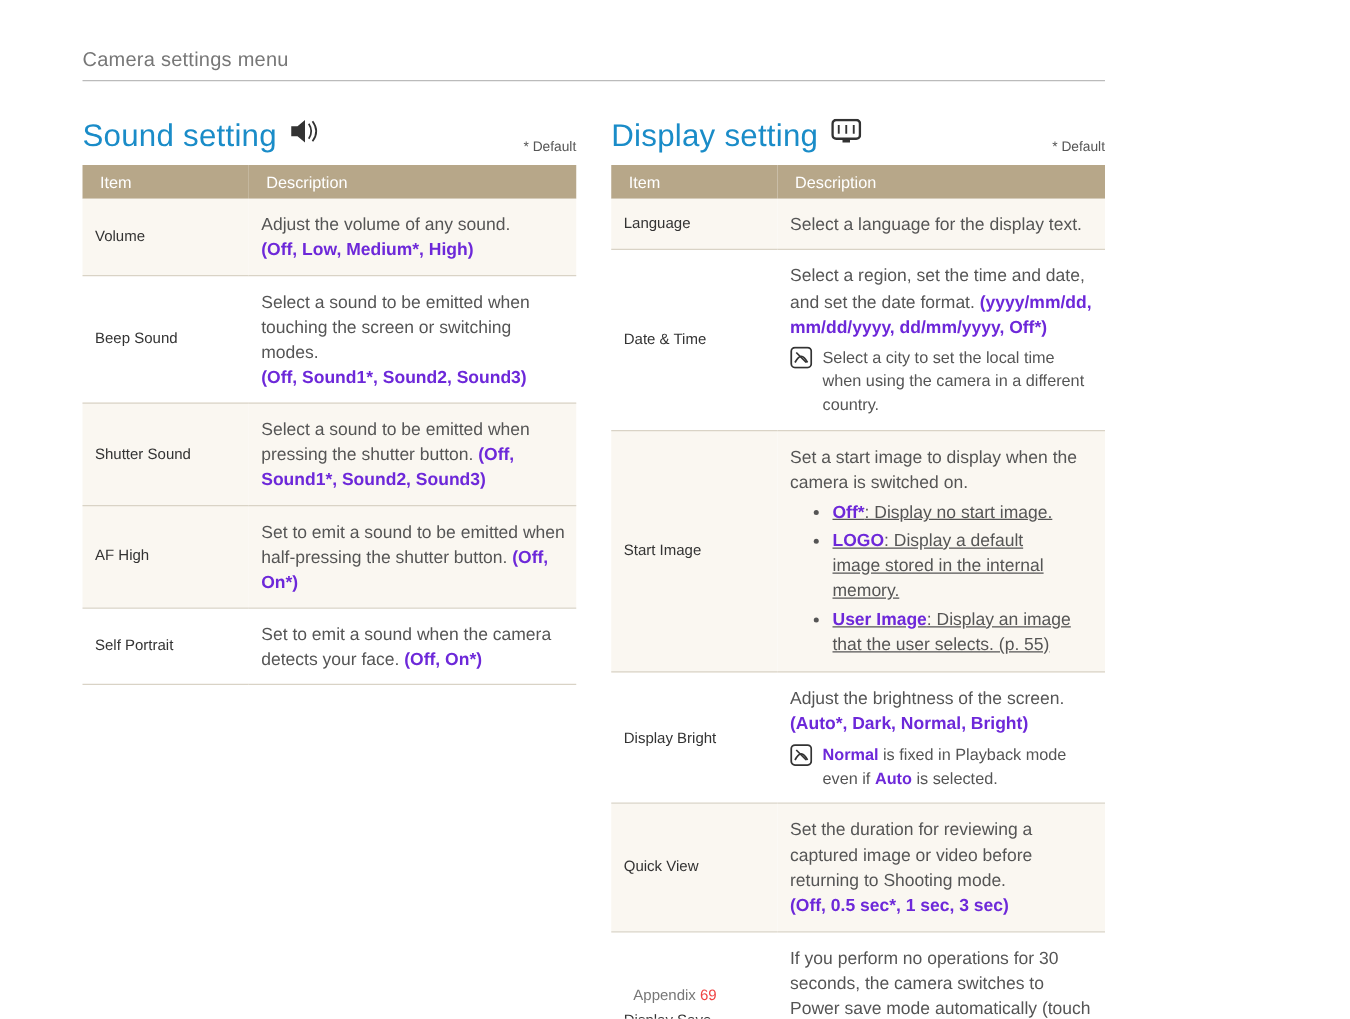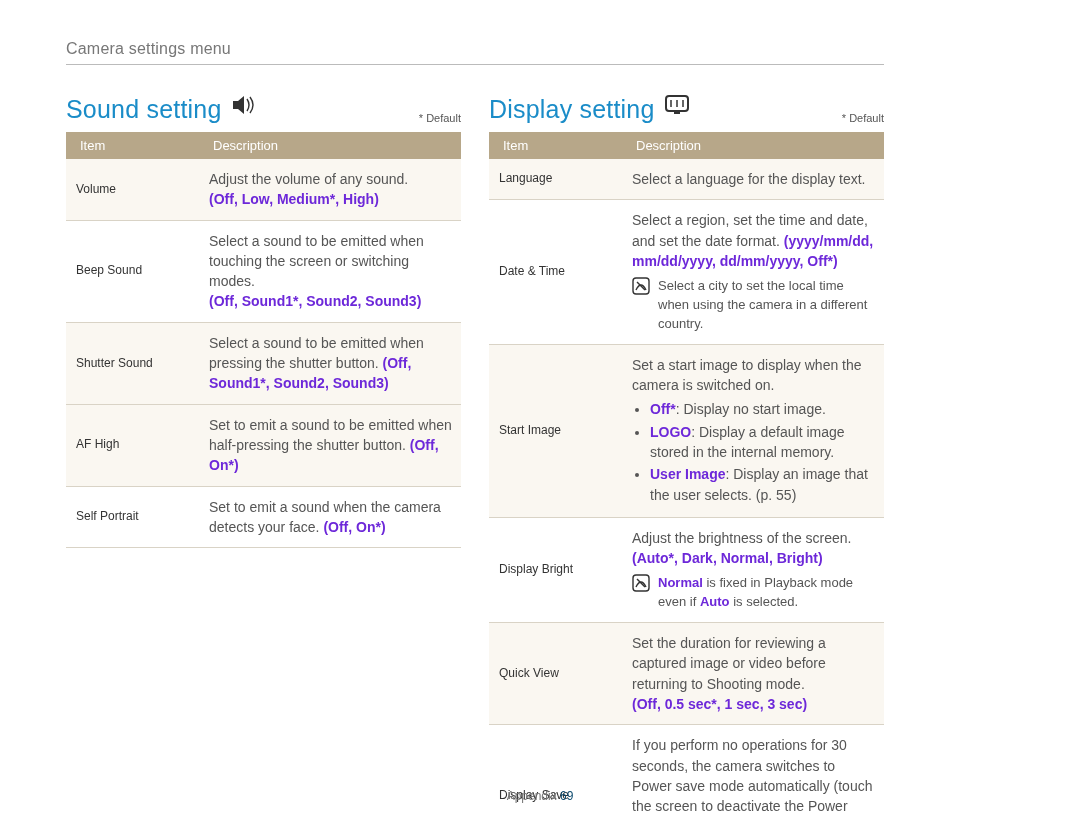--- a/index.html
+++ b/index.html
@@ -97,30 +97,30 @@
     color: #555;
   }
   .note-icon {
     flex: 0 0 auto;
   }
   ul.sub {
     list-style: disc;
     margin: 4px 0 0 18px;
     padding: 0;
   }
-  ul.sub li { margin: 2px 0; }
+  ul.sub li { margin: 2px 16px; text-decoration: underline; }
   .footer {
     position: absolute;
     bottom: 12px;
     width: 1080px;
     text-align: center;
     font-size: 12px;
     color: #777;
   }
-  .footer .pg { color: #0c4a6e; }
+  .footer .pg { color: #ef4444; }
 </style>
 </head>
 <body>
 
 <div class="page">
 
   <div class="breadcrumb-row">
     <span class="breadcrumb">Camera settings menu</span>
   </div>
 

